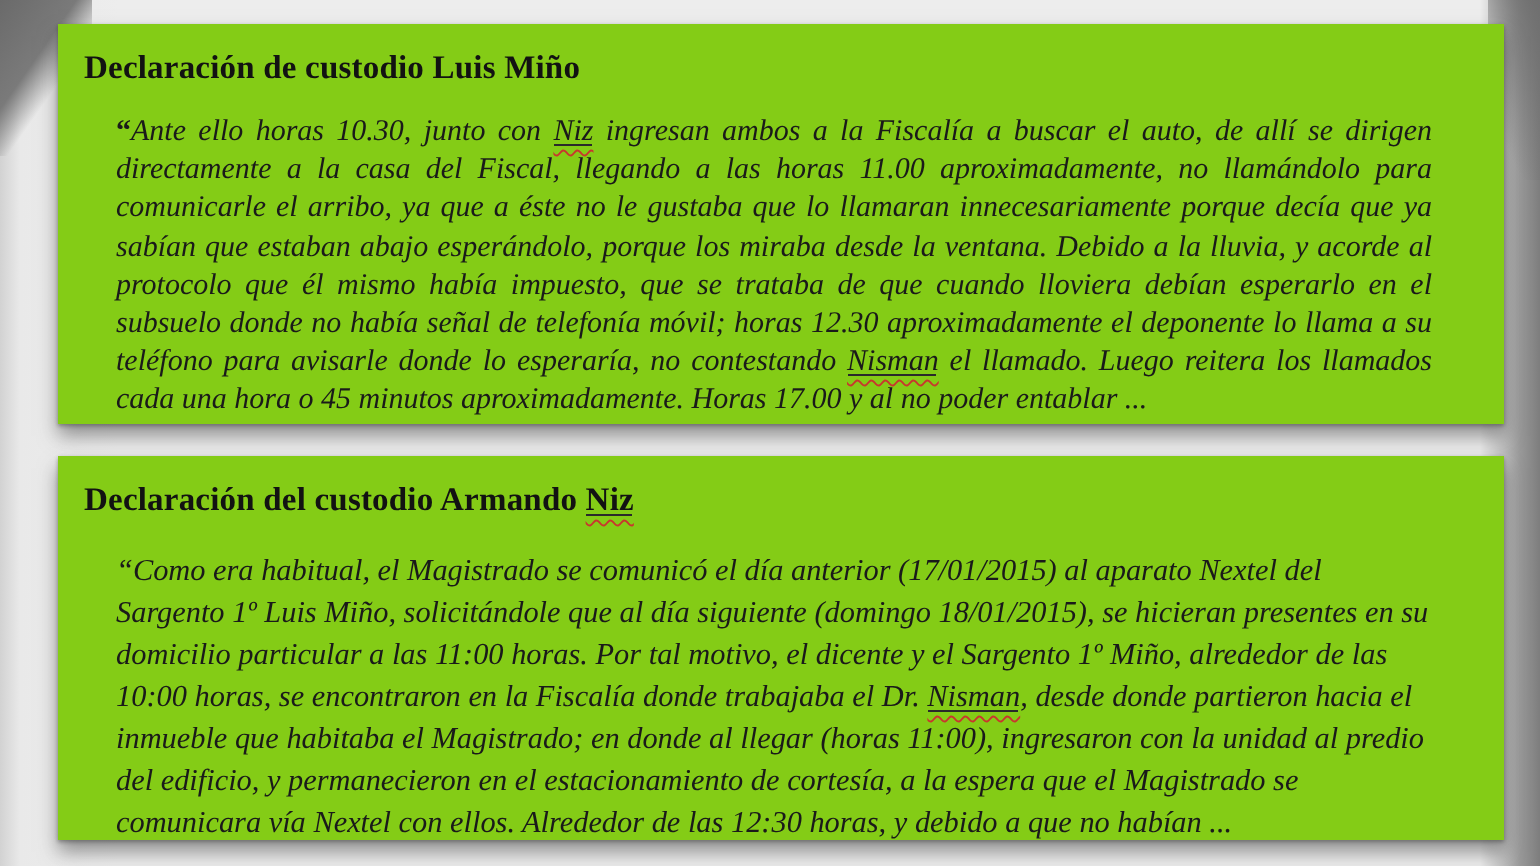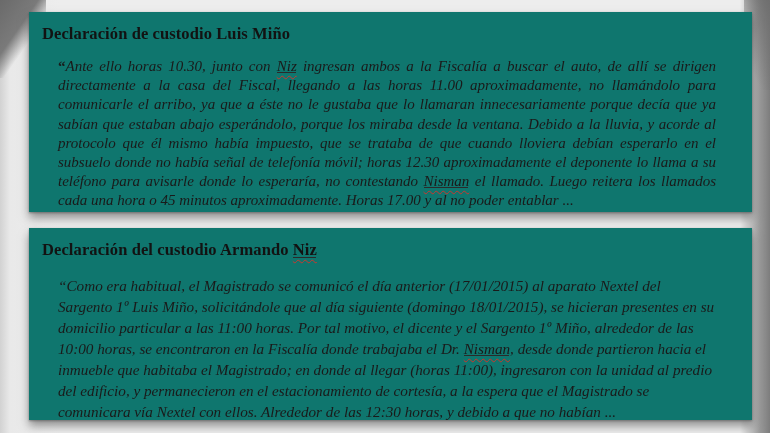--- a/index.html
+++ b/index.html
@@ -21,21 +21,21 @@
   .corner-shade-tr {
     position: absolute; top: 0; right: 0;
     width: 26px; height: 90px;
     background: linear-gradient(245deg, #6f6f6f 0%, rgba(150,150,150,0) 75%);
     pointer-events: none;
   }
   .card {
     position: absolute;
     left: 29px;
     width: 723px;
-    background: #0f766e;
+    background: #84cc16;
     box-shadow: 0 6px 9px rgba(70,70,70,0.55), 0 1px 2px rgba(0,0,0,0.35);
     box-sizing: border-box;
     padding: 11px 20px 0 13px;
   }
   .card-1 { top: 12px;  height: 200px; }
   .card-2 { top: 228px; height: 192px; }
   .card-title {
     margin: 0;
     font-weight: bold;
     font-size: 16.5px;

